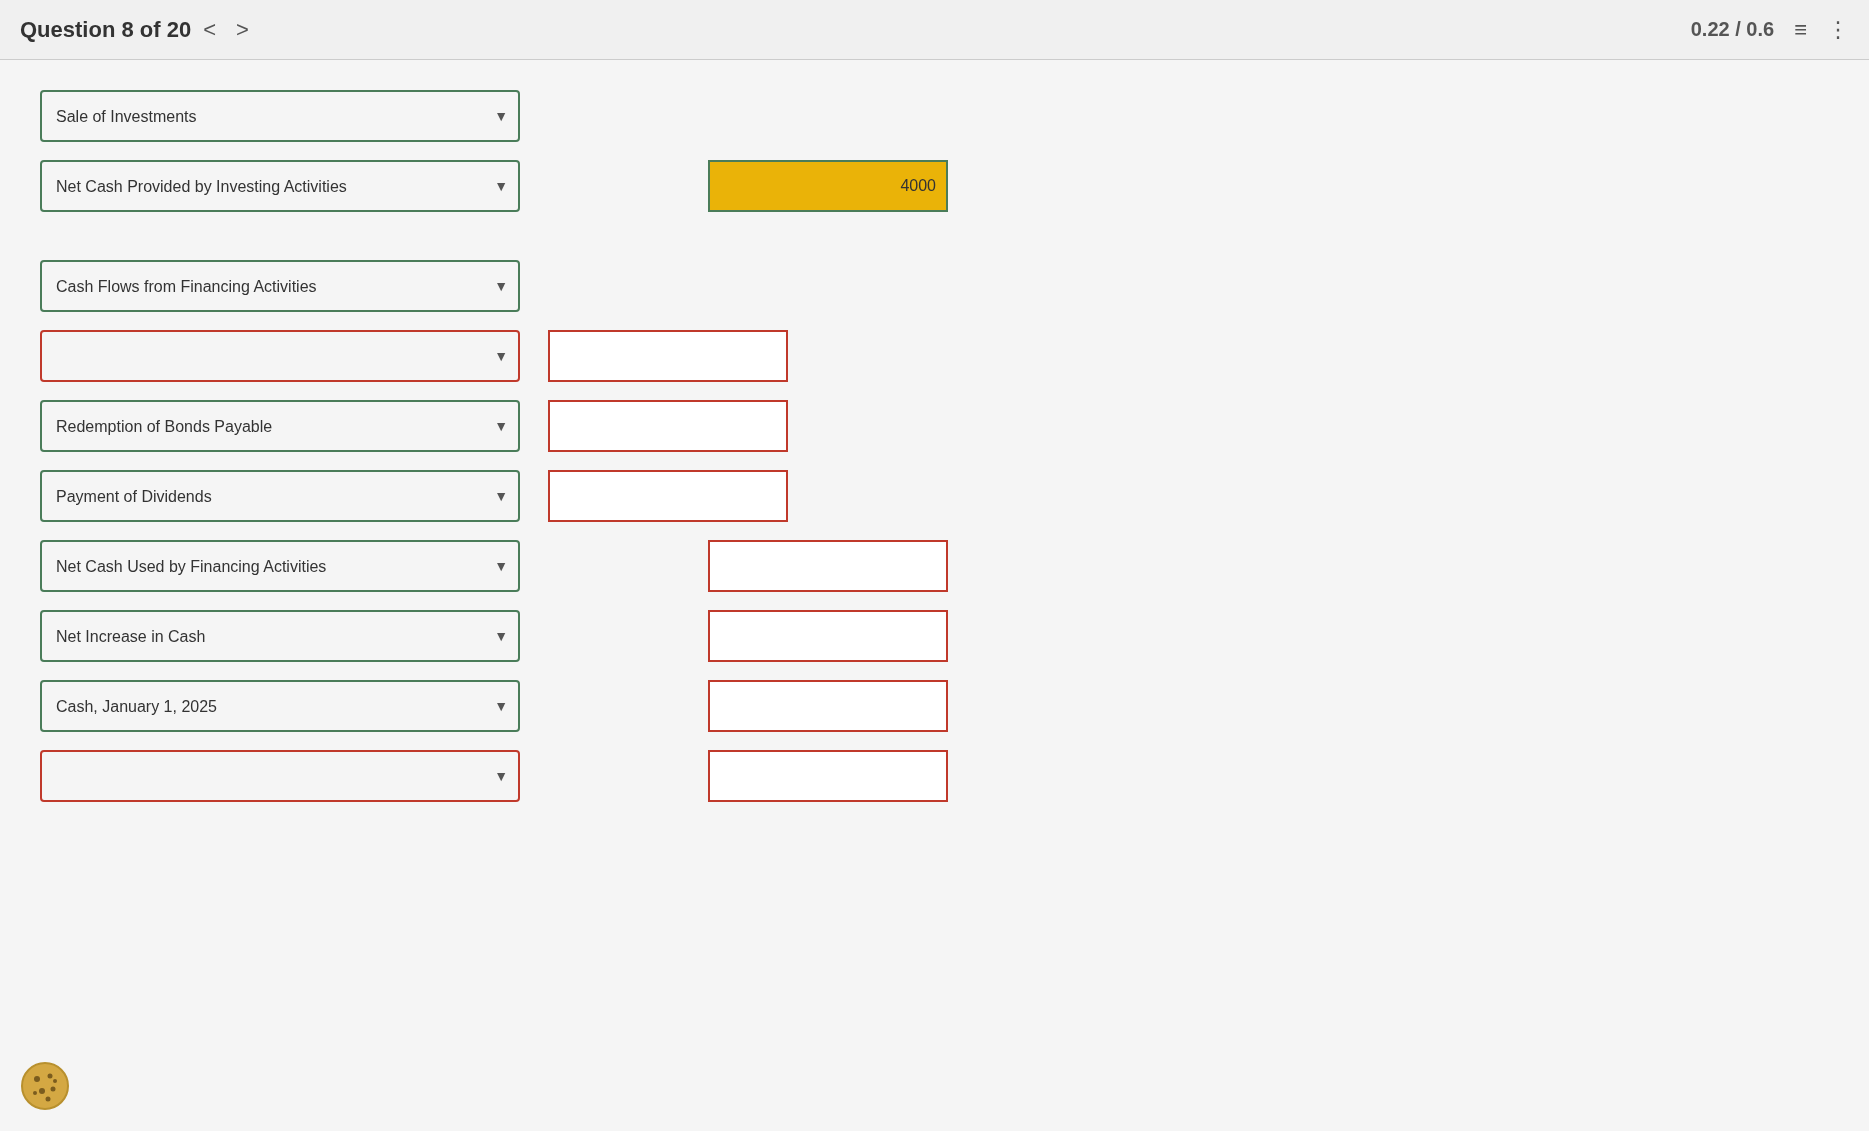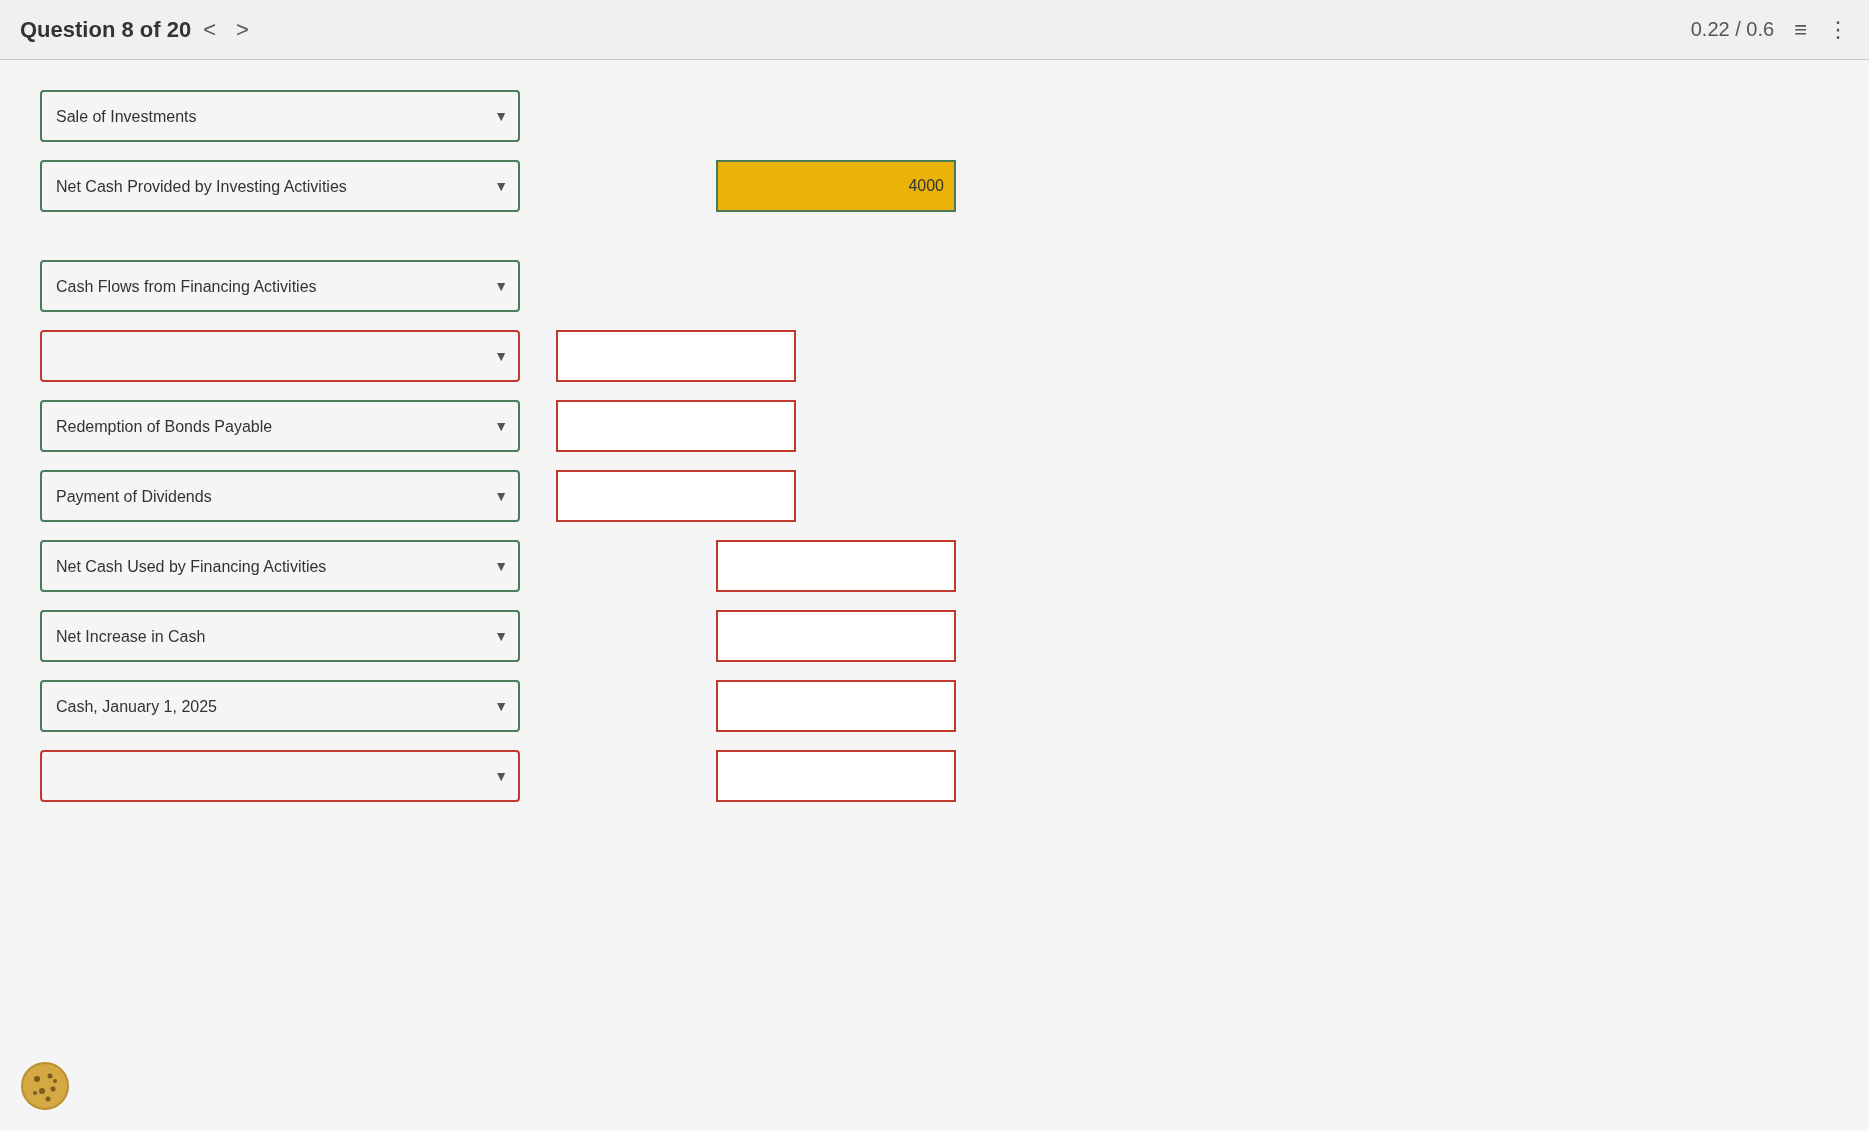--- a/index.html
+++ b/index.html
@@ -41,41 +41,42 @@
       padding: 4px 8px;
     }
     .header-right {
       display: flex;
       align-items: center;
       gap: 20px;
     }
     .score-label {
       font-size: 20px;
       color: #555;
+      font-weight: bold;
     }
     .icon-btn {
       background: none;
       border: none;
       font-size: 22px;
       cursor: pointer;
       color: #555;
     }
 
     
     .content {
       padding: 30px 40px;
       max-width: 1200px;
     }
 
     
     .row {
       display: flex;
       align-items: flex-start;
       margin-bottom: 18px;
-      gap: 36px;
+      gap: 28px;
     }
 
     
     .select-wrapper {
       position: relative;
       display: inline-flex;
       align-items: center;
     }
 
     select.dropdown {

